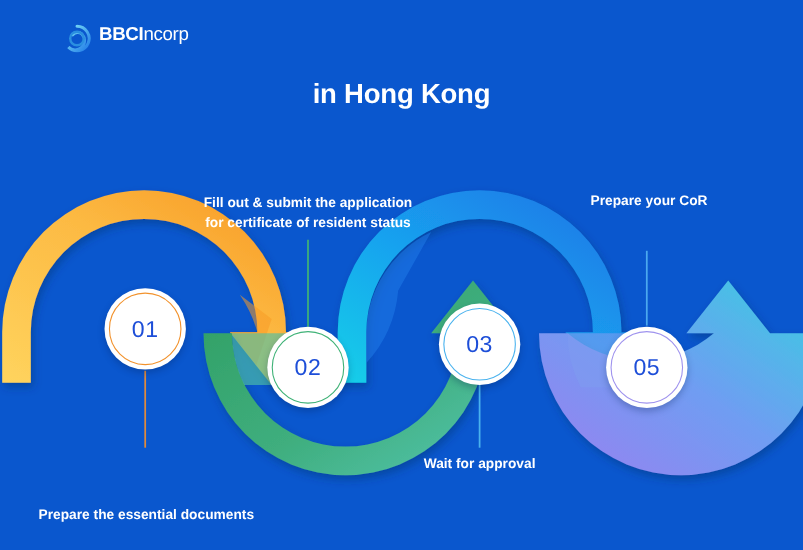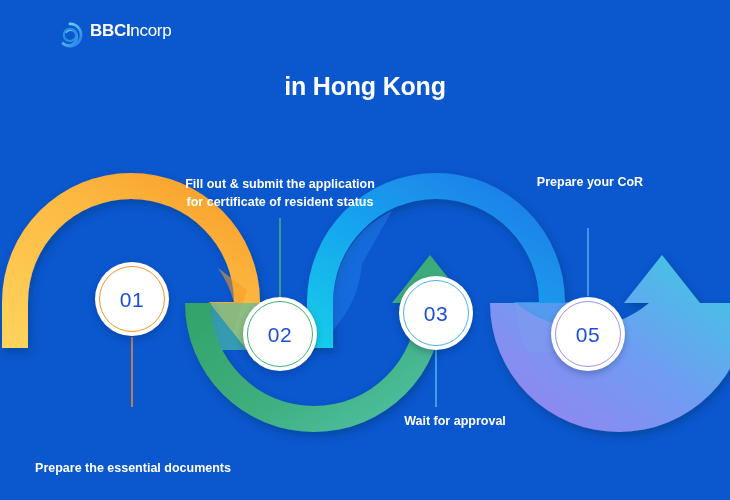--- a/index.html
+++ b/index.html
@@ -64,21 +64,21 @@
   .step-label {
     position: absolute;
     color: #ffffff;
     font-size: 12.5px;
     font-weight: 700;
     line-height: 1.42;
     text-align: center;
   }
   .label-01 { left: 32px;  top: 412px; width: 202px; margin-top: 48px; }
   .label-02 { left: 182px; top: 176px; width: 196px; }
-  .label-03 { left: 370px; top: 413px; width: 170px; }
+  .label-03 { left: 351px; top: 413px; width: 170px; }
   .label-04 { left: 505px; top: 174px; width: 170px; }
 
   
   .num-circle {
     position: absolute;
     width: 74px;
     height: 74px;
     border-radius: 50%;
     background: #ffffff;
     display: flex;

